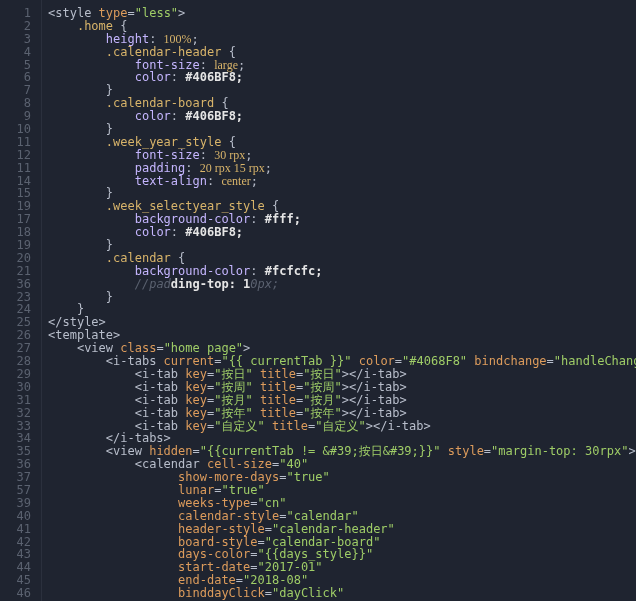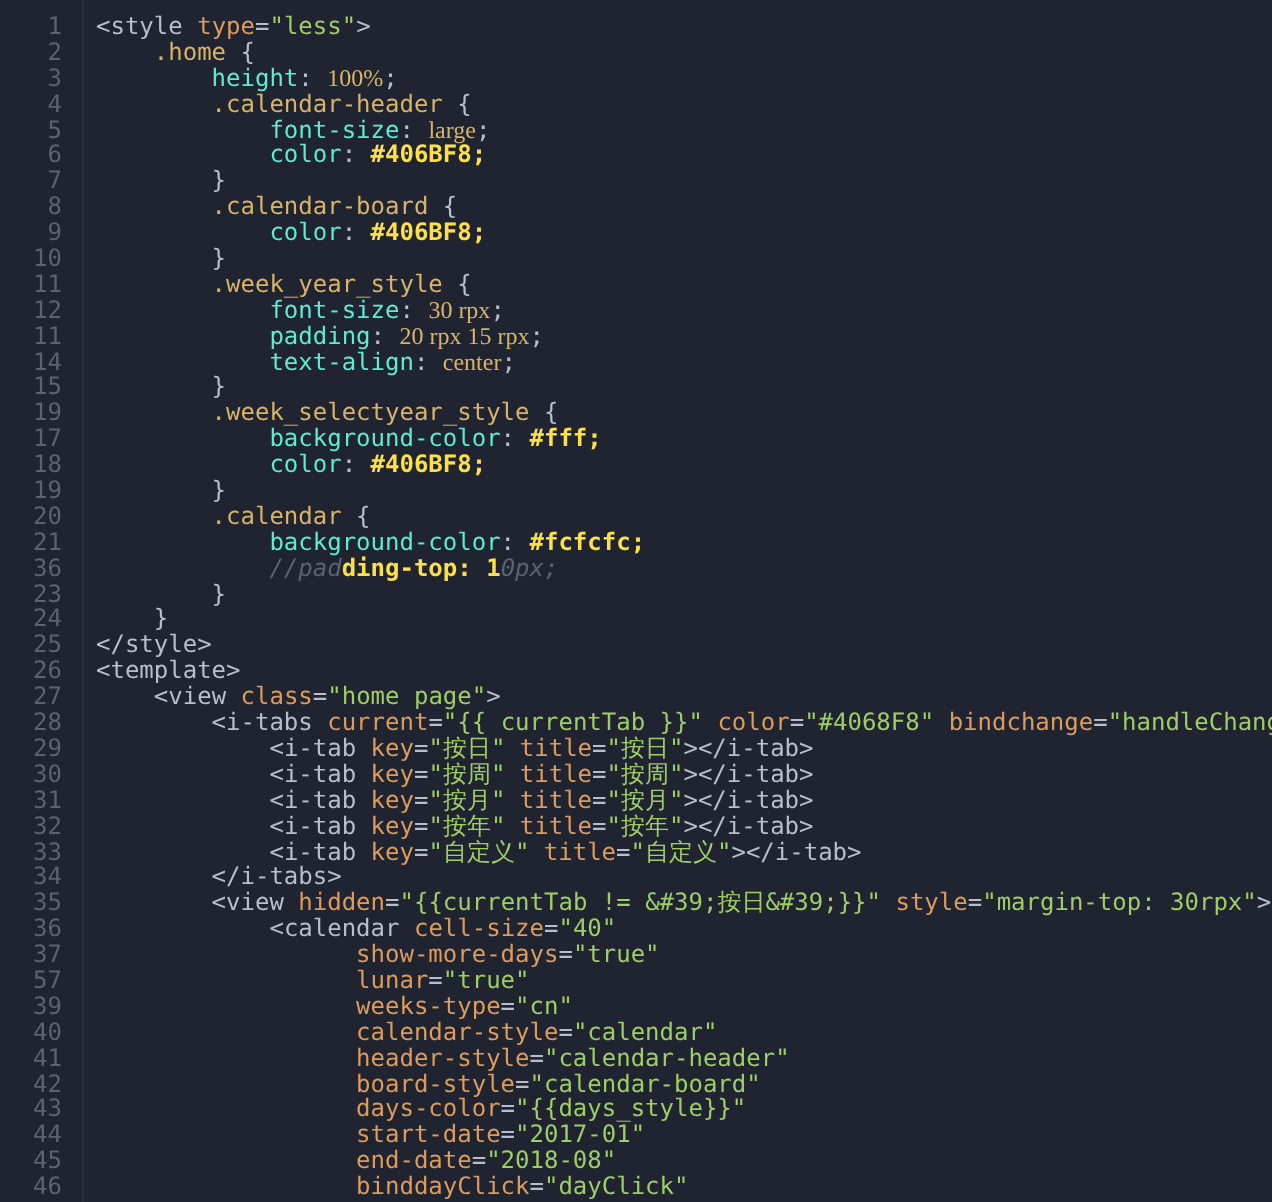--- a/index.html
+++ b/index.html
@@ -29,23 +29,23 @@
     padding-top: 7px;
     padding-left: 6px;
     white-space: pre;
     color: #b8becb;
   }
   .code div { height: 12.9px; }
   .t-tag   { color: #b8becb; }
   .t-attr  { color: #dd9c5c; }
   .t-str   { color: #9fcd67; }
   .t-punc  { color: #b8becb; }
-  .t-prop  { color: #5eead4; }
+  .t-prop  { color: #c4b5fd; }
   .t-val   { color: #d8b46a; font-family: Liberation Serif, serif; }
-  .t-hex   { color: #fde047; font-weight: bold; }
+  .t-hex   { color: #e5e5e5; font-weight: bold; }
   .t-sel   { color: #d8b46a; }
   .t-cmt   { color: #5b6270; font-style: italic; }
 </style>
 </head>
 <body>
 
 <div class="editor">
   <div class="gutter" id="gutter">
       <div>1</div>
       <div>2</div>

